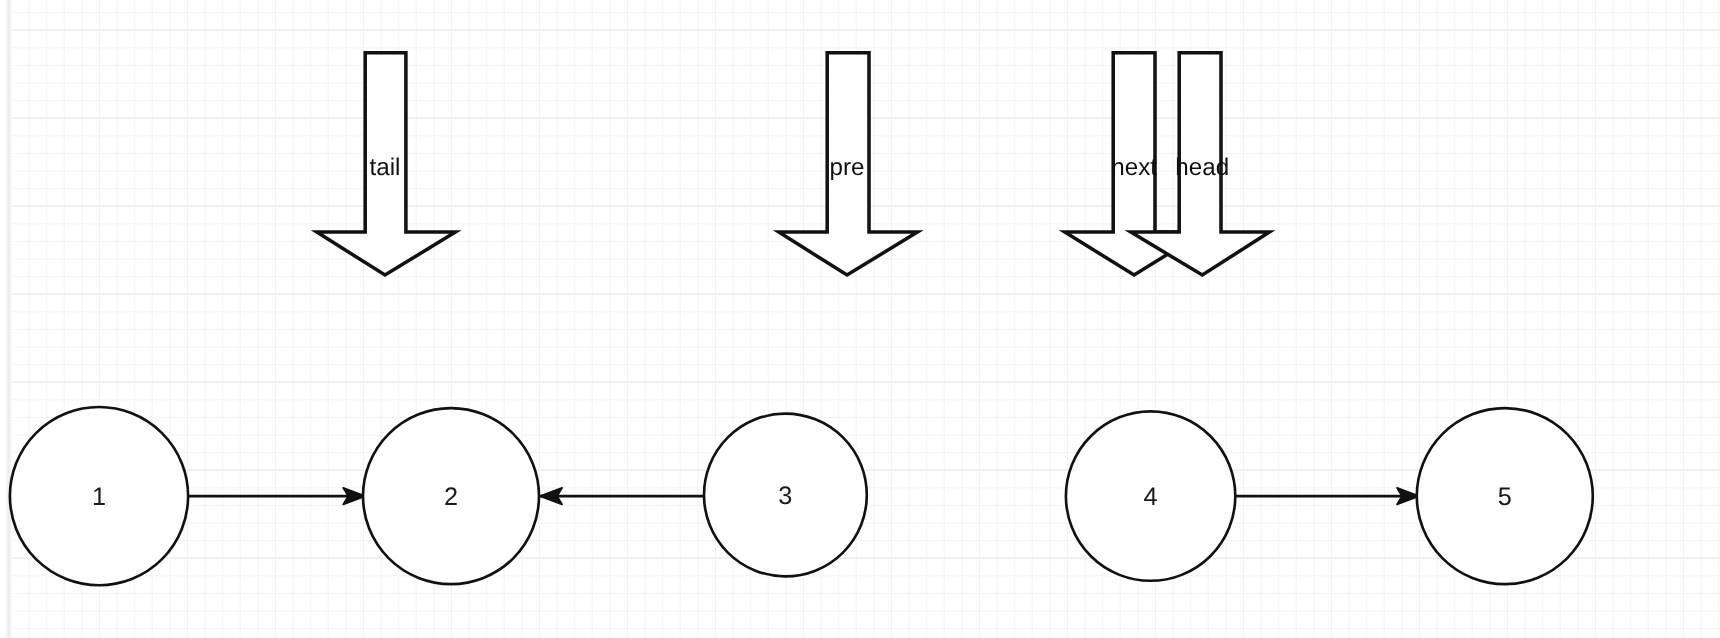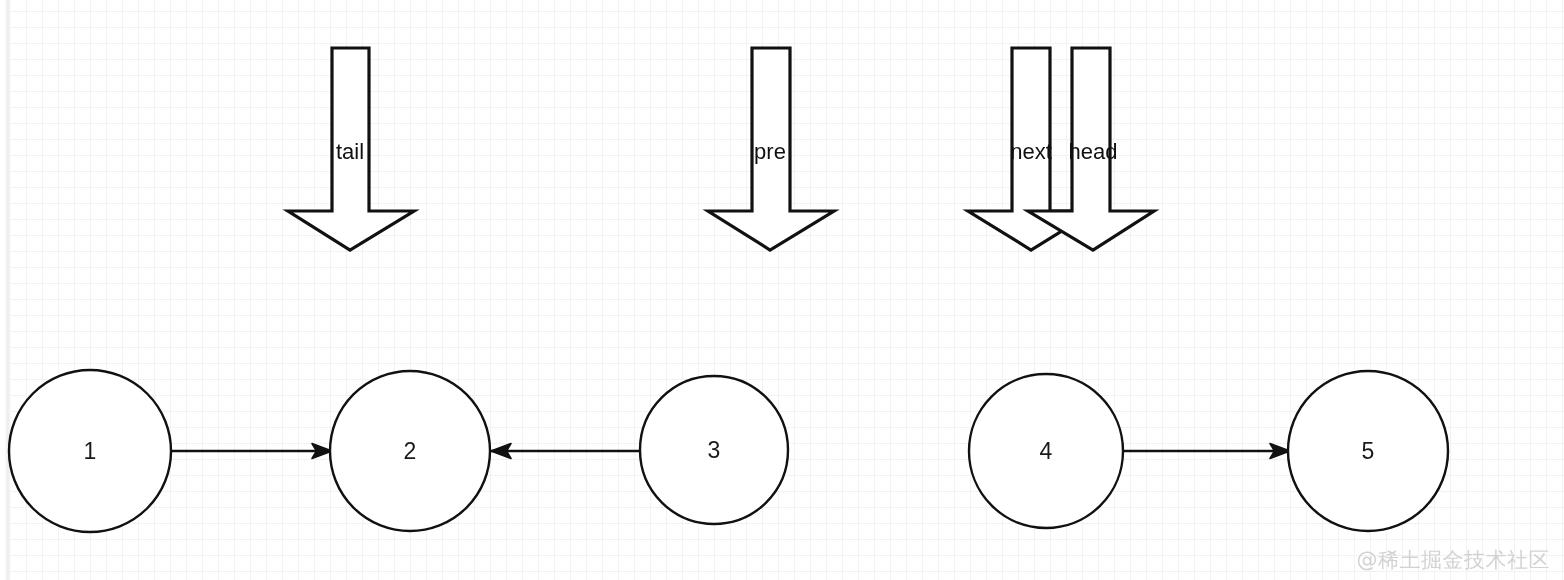--- a/index.html
+++ b/index.html
@@ -128,15 +128,14 @@
       <text x="1046" y="459" text-anchor="middle" font-family="'Liberation Sans', sans-serif" font-size="23" fill="#1a1a1a">4</text>
     </g>
 
     <g>
       <circle cx="1368" cy="451" r="80" fill="#ffffff" stroke="#111111" stroke-width="2.4"></circle>
       <text x="1368" y="459" text-anchor="middle" font-family="'Liberation Sans', sans-serif" font-size="23" fill="#1a1a1a">5</text>
     </g>
 
   </svg>
 
-  <div class="wm">@稀土掘金技术社区</div>
 
 </div>
 
 </body></html>

